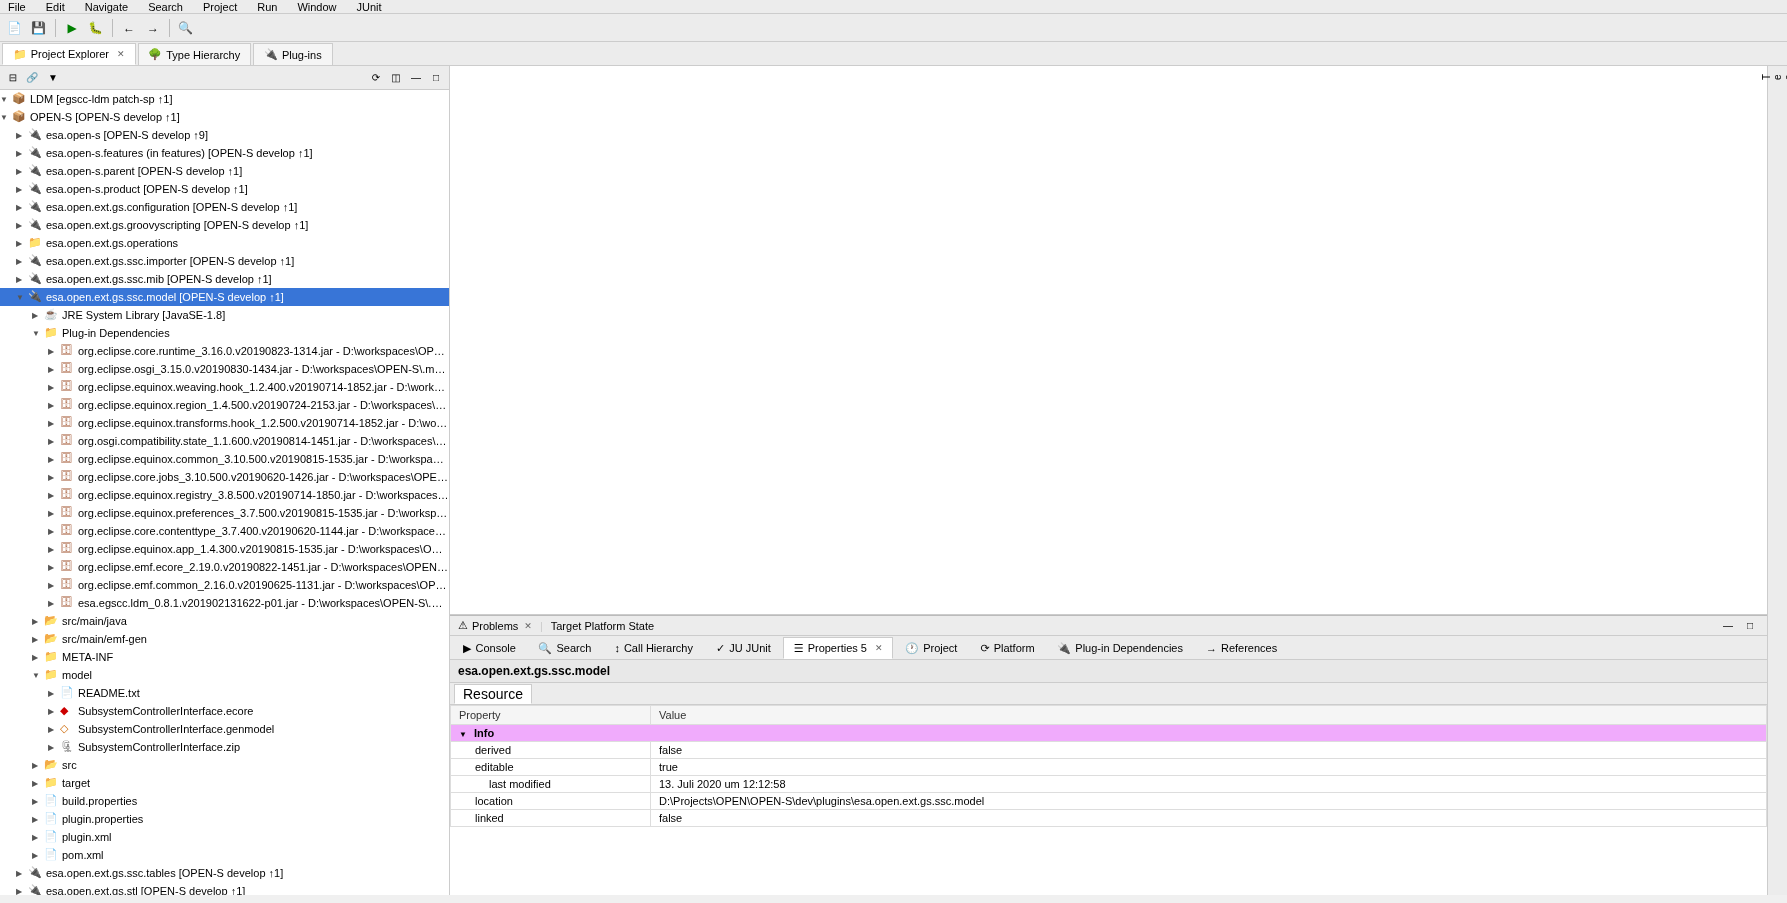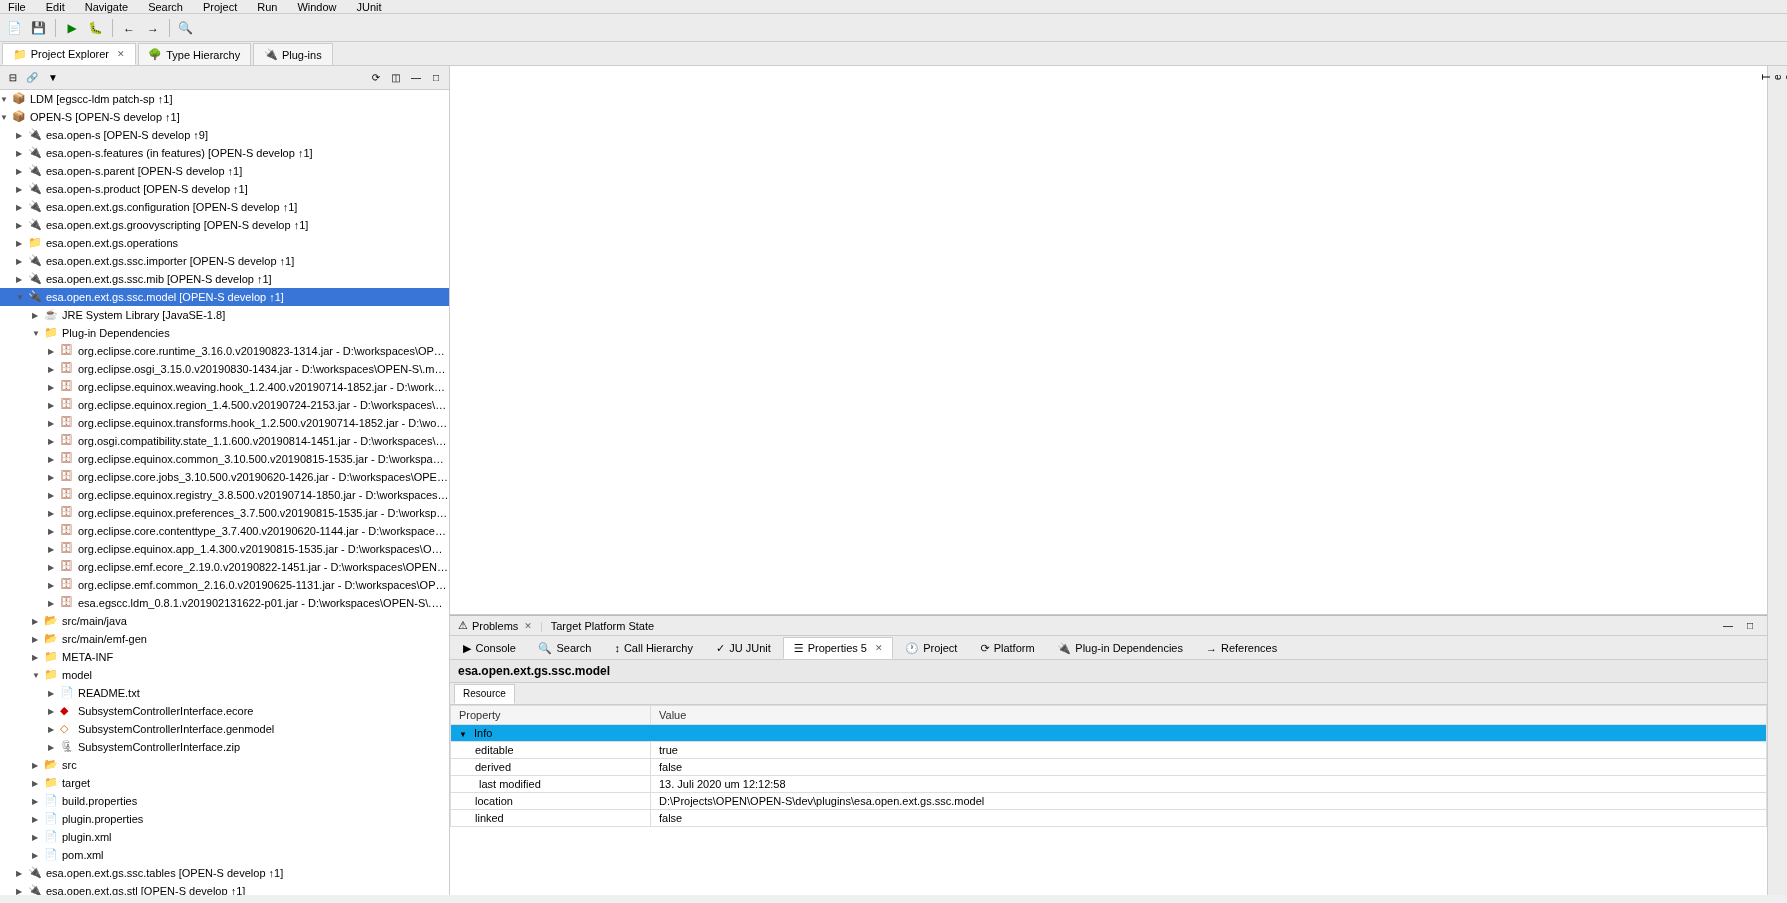--- a/index.html
+++ b/index.html
@@ -48,28 +48,28 @@
     .bottom-tab.active { background: #fff; border: 1px solid #ccc; border-bottom: 1px solid #fff; }
 
     
     #problems-header { background: #ECECEC; border-bottom: 1px solid #ccc; height: 20px; padding: 2px 8px; font-size: 11px; display: flex; align-items: center; gap: 4px; }
     #bottom-content { flex: 1; overflow: auto; }
 
     
     #properties-area { padding: 0; }
     #resource-title { background: #E8E8E8; border-bottom: 1px solid #ccc; padding: 4px 8px; font-size: 12px; font-weight: bold; }
     #properties-tabs { background: #ECECEC; border-bottom: 1px solid #ccc; height: 22px; display: flex; align-items: center; padding: 0 4px; }
-    .prop-tab { height: 20px; padding: 0 8px; font-size: 10px; cursor: pointer; border: 1px solid transparent; display: flex; align-items: center; }
+    .prop-tab { height: 20px; padding: 0 8px; font-size: 14px; cursor: pointer; border: 1px solid transparent; display: flex; align-items: center; }
     .prop-tab.active { background: #fff; border-color: #ccc; border-bottom-color: #fff; }
 
     
     #props-table { width: 100%; border-collapse: collapse; }
     #props-table th { background: #f5f5f5; border: 1px solid #ddd; padding: 3px 8px; font-weight: normal; text-align: left; font-size: 11px; color: #333; }
     #props-table td { border: 1px solid #ddd; padding: 2px 8px; font-size: 11px; }
-    .prop-section { background: #0ea5e9; font-weight: normal; }
+    .prop-section { background: #f0abfc; font-weight: bold; }
     .prop-section td { padding: 2px 4px; }
     .prop-expand { font-size: 8px; margin-right: 4px; }
 
     
     ::-webkit-scrollbar { width: 8px; height: 8px; }
     ::-webkit-scrollbar-track { background: #f1f1f1; }
     ::-webkit-scrollbar-thumb { background: #bbb; }
   </style>
 </head>
 <body>
@@ -530,29 +530,29 @@
               </tr>
             </thead>
             <tbody id="props-tbody">
             <tr class="prop-section">
                   <td colspan="2">
   <span class="prop-expand">▼</span>
   <span>Info</span>
 </td>
                 </tr>
                 <tr>
+    <td style="padding-left: 24px;">derived</td>
+    <td>false</td>
+  </tr>
+                <tr>
     <td style="padding-left: 24px;">editable</td>
     <td>true</td>
   </tr>
                 <tr>
-    <td style="padding-left: 24px;">derived</td>
-    <td>false</td>
-  </tr>
-                <tr>
-    <td style="padding-left: 28px; margin-left: 30px;">last modified</td>
+    <td style="padding-left: 38px; margin-left: 30px;">last modified</td>
     <td>13. Juli 2020 um 12:12:58</td>
   </tr>
                 <tr>
     <td style="padding-left: 24px;">location</td>
     <td>D:\Projects\OPEN\OPEN-S\dev\plugins\esa.open.ext.gs.ssc.model</td>
   </tr>
                 <tr>
     <td style="padding-left: 24px;">linked</td>
     <td>false</td>
   </tr>

